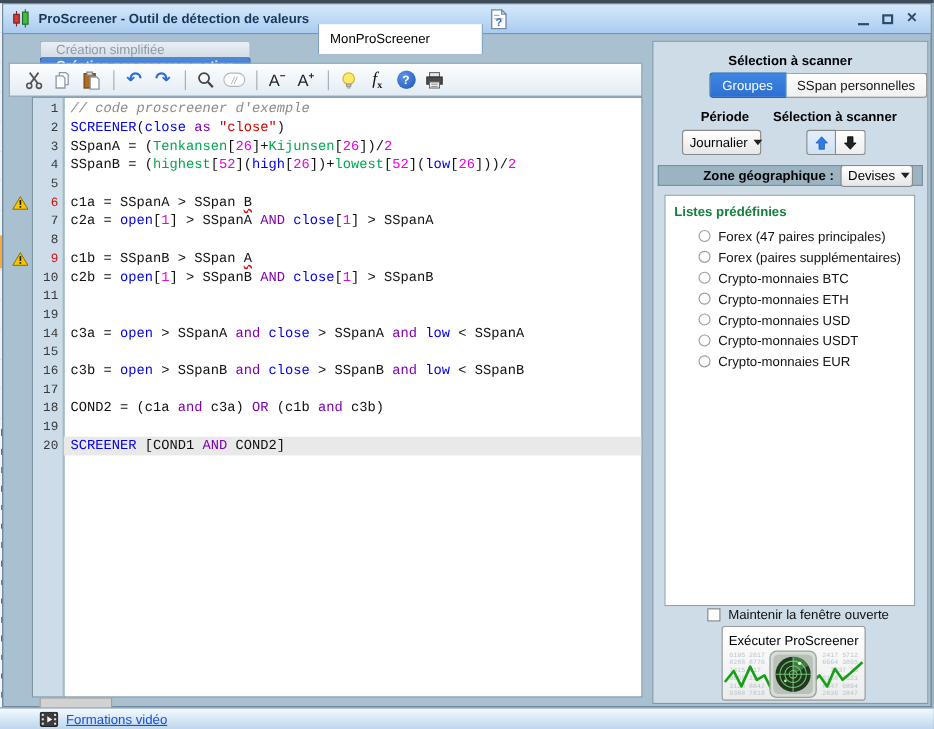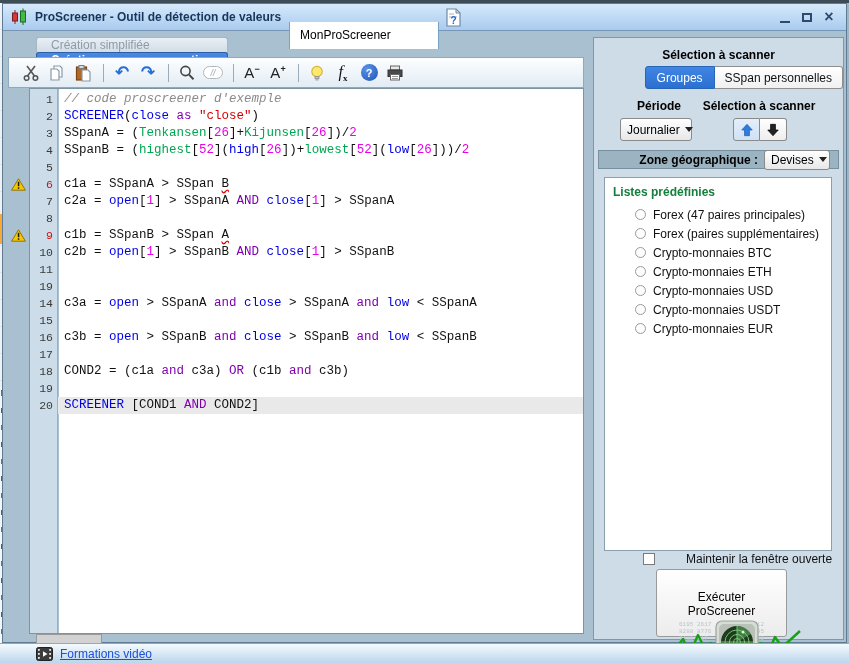--- a/index.html
+++ b/index.html
@@ -112,26 +112,26 @@
   .ud.down{background:linear-gradient(#ffffff,#ededed);border-left:none;border-radius:0 3px 3px 0;}
   .zone-bar{position:absolute;left:4px;top:112px;width:241px;height:19px;background:#9cb4c2;border:1px solid #76909f;
     display:flex;align-items:center;justify-content:flex-end;}
   .zone-label{font-size:12px;font-weight:bold;color:#000;margin-right:6px;}
   .dd-zone{width:66px;height:20px;margin-right:8px;}
   .listbox{position:absolute;left:10px;top:139px;width:228px;height:374px;background:#ffffff;border:1px solid #8aa0ae;}
   .list-title{margin:7px 0 0 8px;font-size:12px;font-weight:bold;color:#15803d;}
   .radio-row{display:flex;align-items:center;height:19px;margin-left:30px;cursor:pointer;}
   .radio{width:11px;height:11px;border:1px solid #9a9a9a;border-radius:50%;background:#fdfdfd;margin-right:7px;flex:none;}
   .radio-row span.rl{font-size:12px;color:#111;white-space:nowrap;}
-  .keep-open{position:absolute;left:49px;top:514px;display:flex;align-items:center;cursor:pointer;gap:24px;}
+  .keep-open{position:absolute;left:49px;top:514px;display:flex;align-items:center;cursor:pointer;}
   .checkbox{width:12px;height:12px;border:1px solid #7a7a7a;background:#fff;margin-right:7px;flex:none;}
   .keep-open span.kl{font-size:12px;color:#111;white-space:nowrap;}
   .execute{position:absolute;left:62px;top:531px;width:131px;height:68px;
     background:linear-gradient(#ffffff,#ececec);border:1px solid #9a9a9a;border-radius:3px;cursor:pointer;
-    font-family:"Liberation Sans",sans-serif;padding:16px;}
+    font-family:"Liberation Sans",sans-serif;padding:0;}
   .exec-label{font-size:12px;color:#000;margin-top:4px;text-align:center;}
   .exec-graphic{position:relative;width:100%;height:46px;margin-top:1px;}
   .nums{position:absolute;top:2px;font-family:"Liberation Mono",monospace;font-size:6px;line-height:7px;
     color:#b9c4cc;white-space:pre-line;text-align:left;}
   .nums.left{left:6px;}
   .nums.right{right:6px;text-align:right;}
   .exec-svg{position:absolute;left:0;top:0;}
 </style>
 </head>
 <body>

